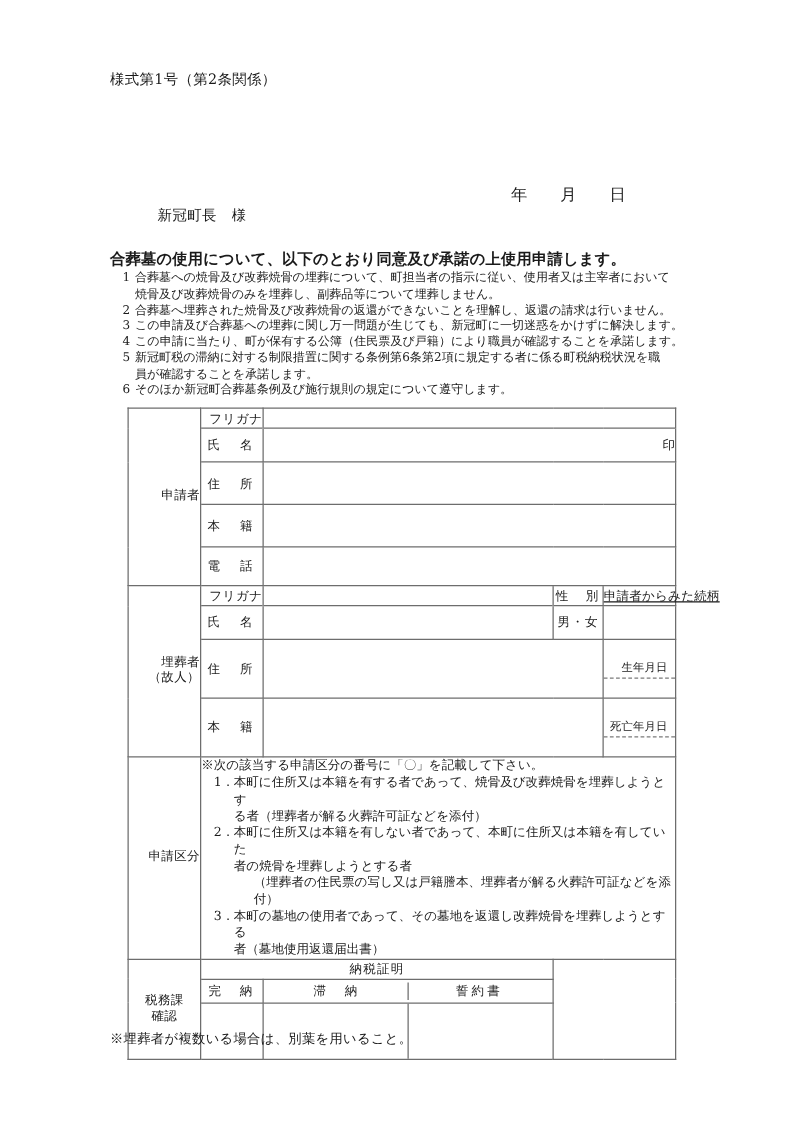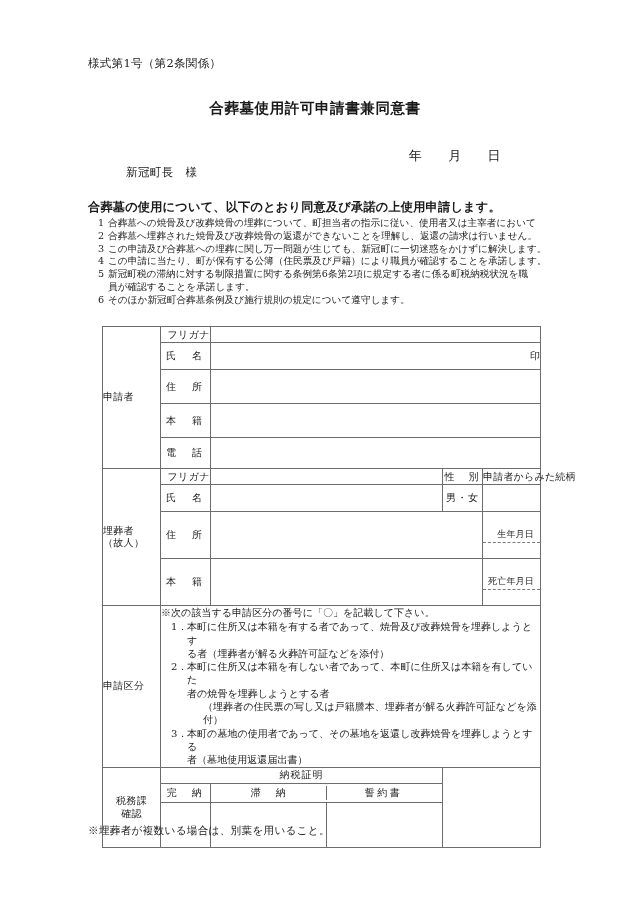--- a/index.html
+++ b/index.html
@@ -108,21 +108,21 @@
     table-layout: fixed;
     font-size: 10px;
   }
   .tbl td {
     border: 1px solid #6d6d6d;
     padding: 0;
     vertical-align: middle;
     font-size: 10px;
   }
   .lbl-side {
-    text-align: left;
+    text-align: right;
     font-size: 10px;
     line-height: 1.25;
     letter-spacing: 0.3px;
   }
   .lbl-field {
     text-align: center;
     font-size: 10px;
     letter-spacing: 3px;
     padding-left: 3px;
     font-family: Liberation Mono, monospace;
@@ -145,20 +145,21 @@
     text-align: center;
     font-size: 9.6px;
     letter-spacing: 2px;
     padding-left: 2px;
   }
   .hdr-rel {
     text-align: center;
     font-size: 8.6px;
     letter-spacing: 0.2px;
     white-space: nowrap;
+    text-decoration: underline;
   }
   .sex-val {
     text-align: center;
     font-size: 10px;
     letter-spacing: 1px;
   }
   .stack-cell {
     vertical-align: top;
     padding: 0;
   }
@@ -225,35 +226,35 @@
     white-space: nowrap;
   }
 </style>
 </head>
 <body>
 
 <div class="page">
 
   <div class="form-no">様式第1号（第2条関係）</div>
 
-  <div class="doc-title">合葬墓使用許可申請書兼同意書</div>
 
   <div class="date-line">
     <span>年</span><span class="gap"></span><span>月</span><span class="gap"></span><span>日</span>
   </div>
 
   <div class="addressee">新冠町長　様</div>
 
   <div class="lead">合葬墓の使用について、以下のとおり同意及び承諾の上使用申請します。</div>
 
   <div class="clauses">
     <div class="clause">
       <span class="num">1</span>
       <span class="body">
         <span>合葬墓への焼骨及び改葬焼骨の埋葬について、町担当者の指示に従い、使用者又は主宰者において</span>
+        <span class="cont">焼骨及び改葬焼骨のみを埋葬し、副葬品等について埋葬しません。</span>
       </span>
     </div>
     <div class="clause">
       <span class="num">2</span>
       <span class="body">合葬墓へ埋葬された焼骨及び改葬焼骨の返還ができないことを理解し、返還の請求は行いません。</span>
     </div>
     <div class="clause">
       <span class="num">3</span>
       <span class="body">この申請及び合葬墓への埋葬に関し万一問題が生じても、新冠町に一切迷惑をかけずに解決します。</span>
     </div>

